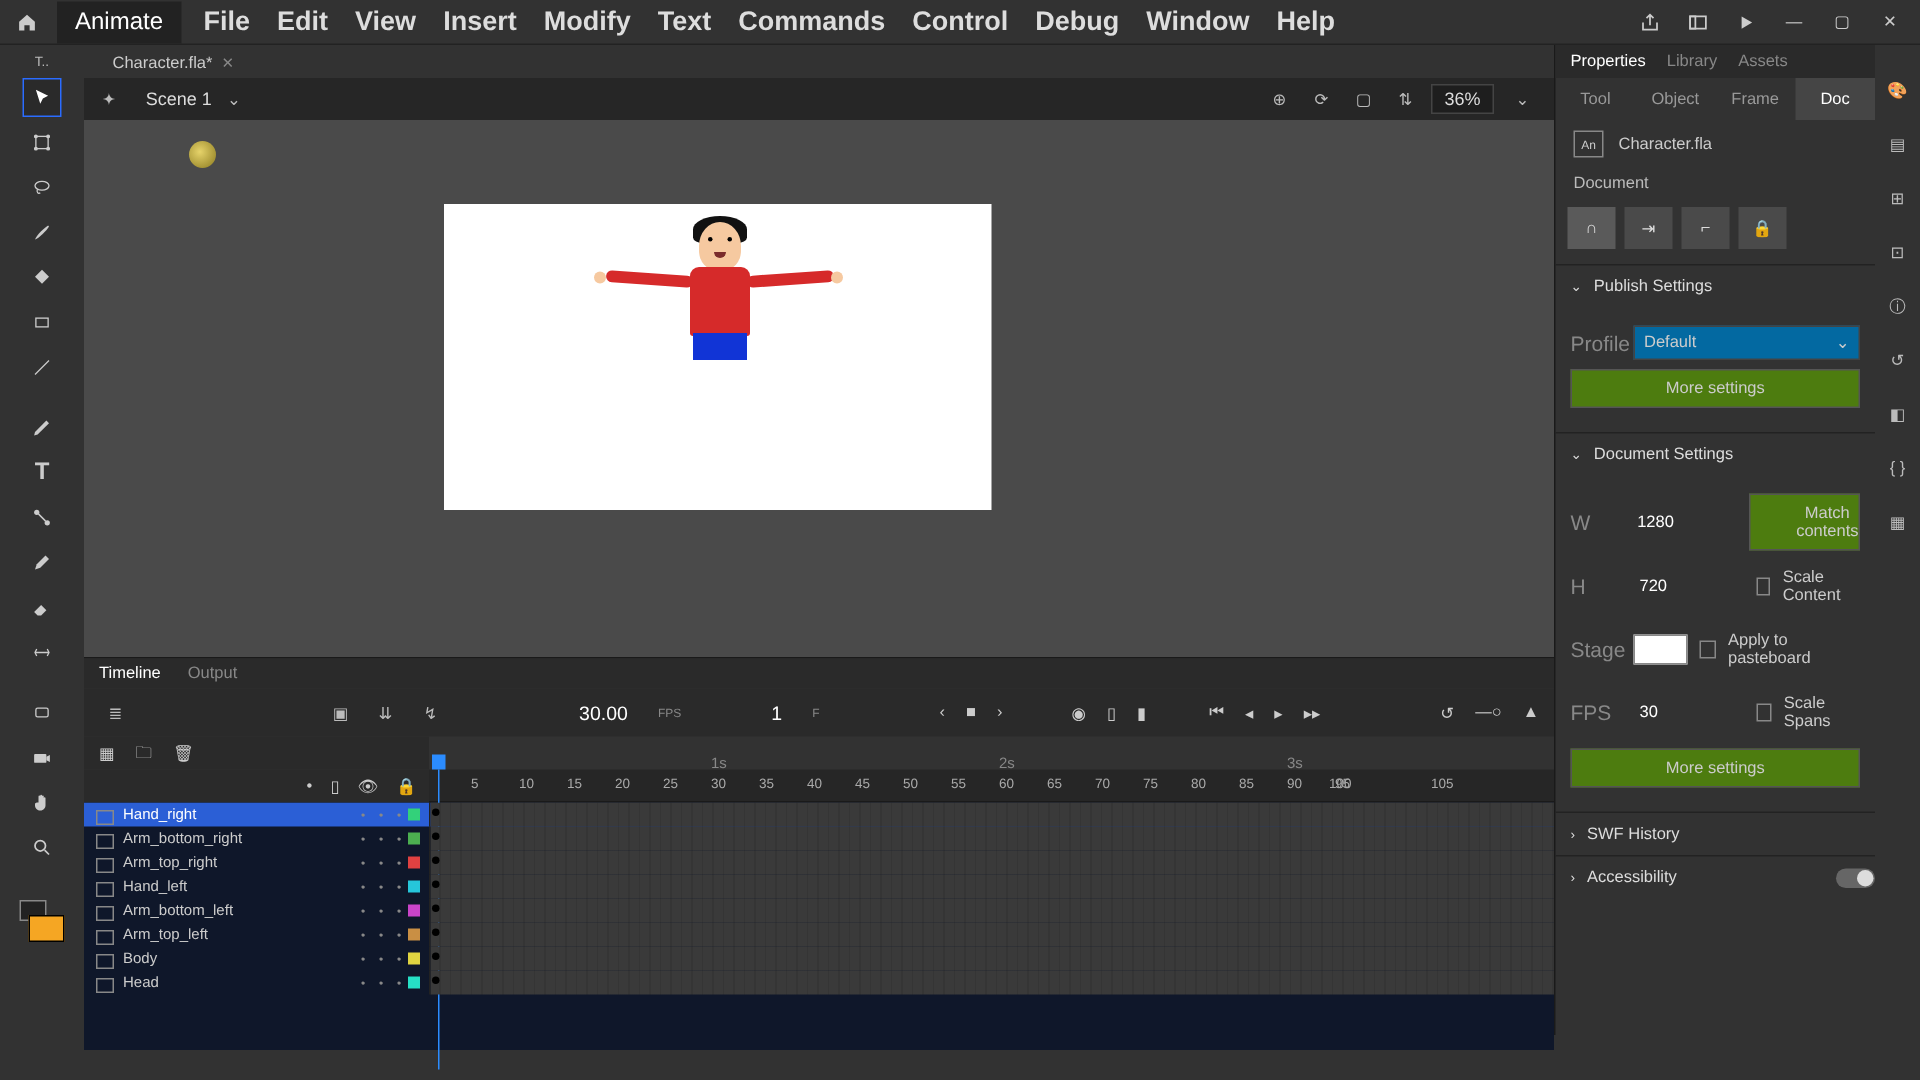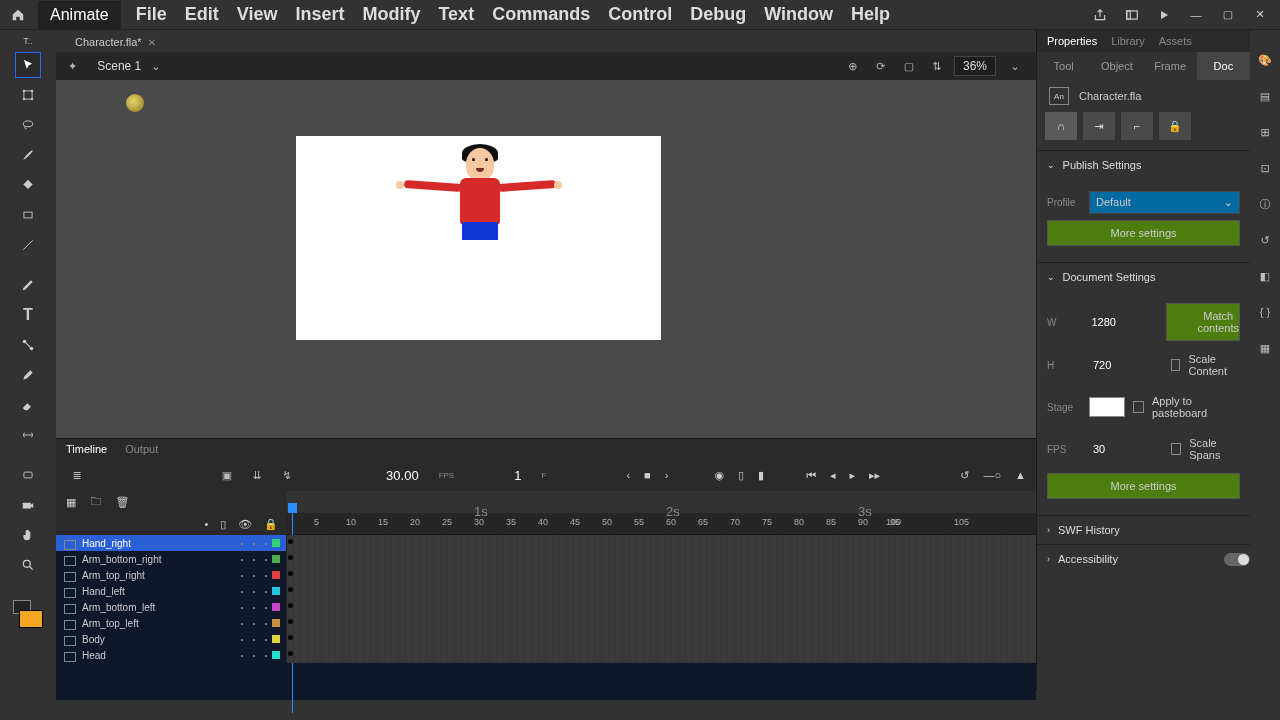--- a/index.html
+++ b/index.html
@@ -68,21 +68,21 @@
 .tl-toolbar .tlicn { width:22px; height:22px; display:flex; align-items:center; justify-content:center; color:#bbb; margin-right:8px; }
 .tl-toolbar .fps { margin-left:auto; margin-right:auto; color:#fff; font-size:13px; display:flex; align-items:center; gap:20px;}
 .tl-toolbar .fps .lbl{ font-size:8px; color:#888; }
 .tl-toolbar .playgroup { display:flex; gap:14px; align-items:center; }
 .tl-toolbar .rightgrp { display:flex; gap:14px; align-items:center; margin-left:auto; }
 
 .tl-header { height:22px; display:flex; }
 .tl-header .layerhdr { width:230px; display:flex; align-items:center; justify-content:flex-end; padding-right:8px; background:#2a2a2a; gap:12px; }
 .tl-header .ruler { flex:1; position:relative; background:#262626; border-bottom:1px solid #1a1a1a; }
 .ruler .rlbl { position:absolute; top:4px; font-size:9px; color:#aaa; }
-.ruler .rsec { position:absolute; top:-9px; font-size:13px; color:#888; }
+.ruler .rsec { position:absolute; top:-9px; font-size:10px; color:#888; }
 
 .tl-body { flex:1; overflow:auto; background:#0f172a; }
 .layer-row { height:16px; display:flex; align-items:center; }
 .layer-row.sel { background:#2b5fd6; color:#fff; }
 .layer-row .lname { width:180px; padding-left:26px; position:relative; color:#ccc; font-size:10px; }
 .layer-row.sel .lname { color:#fff; }
 .layer-row .licon { position:absolute; left:8px; top:2px; width:12px; height:10px; border:1px solid #888; }
 .layer-row .cchip { width:8px; height:8px; margin-left:auto; margin-right:6px; }
 .layer-row .dots { width:36px; display:flex; justify-content:space-around; color:#888; font-size:8px; }
 .layer-row .frames { flex:1; height:100%; position:relative; border-left:1px solid #222; background:repeating-linear-gradient(to right, #3a3a3a 0 6px, #353535 6px 7px); }
@@ -105,21 +105,21 @@
 .proppanel .doclabel { padding:4px 12px 10px; color:#bbb; }
 .proppanel .btnrow { display:flex; gap:6px; padding:0 8px 10px; }
 .proppanel .btnrow .pbtn { width:32px; height:28px; background:#4a4a4a; display:flex; align-items:center; justify-content:center; color:#ddd; }
 .proppanel .btnrow .pbtn.active { background:#5a5a5a; }
 
 .section { border-top:1px solid #222; }
 .section .shdr { height:28px; display:flex; align-items:center; padding-left:10px; color:#ddd; gap:8px; }
 .section .shdr .chev { font-size:9px; }
 .section .sbody { padding:6px 10px 10px; }
 .frow { display:flex; align-items:center; margin:6px 0; gap:8px; }
-.frow .flabel { width:34px; color:#888; font-size:10px; }
+.frow .flabel { width:34px; color:#888; font-size:14px; }
 .frow .fval { width:74px; color:#fff; padding:3px 4px; }
 .frow .fselect { flex:1; background:#0369a1; border:1px solid #444; padding:4px 6px; display:flex; justify-content:space-between; align-items:flex-start; }
 .longbtn { background:#4d7c0f; text-align:center; padding:6px 0; margin:6px 0; border:1px solid #555; }
 .chkrow { display:flex; align-items:center; gap:8px; margin:6px 0; }
 .chkrow .cb { width:12px; height:12px; border:1px solid #888; }
 .stageclr { width:36px; height:20px; background:#fff; border:1px solid #888; }
 .toggle { width:26px; height:13px; background:#666; border-radius:7px; position:relative; }
 .toggle::after{ content:""; position:absolute; right:1px; top:1px; width:11px; height:11px; background:#ddd; border-radius:50%; }
 
 svg { width:14px; height:14px; }
@@ -501,20 +501,21 @@
   <div class="subtabs">
     <div class="stab">Tool</div>
     <div class="stab">Object</div>
     <div class="stab">Frame</div>
     <div class="stab active">Doc</div>
   </div>
   <div class="docname">
     <div class="anicon">An</div>
     <span>Character.fla</span>
   </div>
+  <div class="doclabel">Document</div>
   <div class="btnrow">
     <div class="pbtn active">∩</div>
     <div class="pbtn">⇥</div>
     <div class="pbtn">⌐</div>
     <div class="pbtn">🔒</div>
   </div>
 
   <div class="section">
     <div class="shdr">
         <span class="chev">⌄</span>

